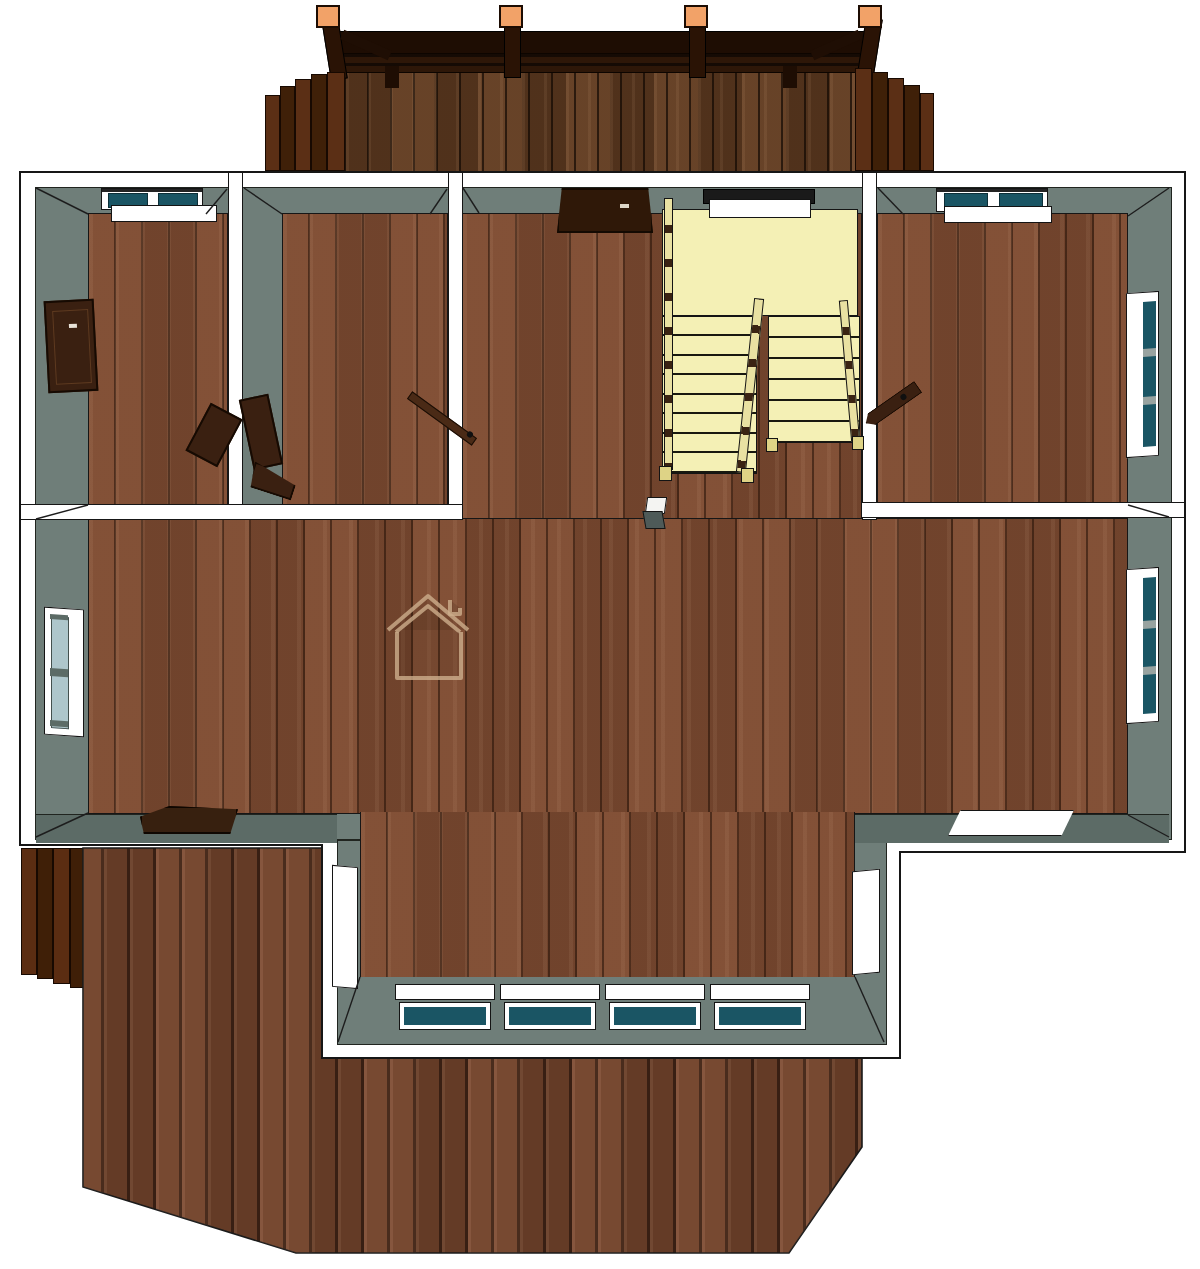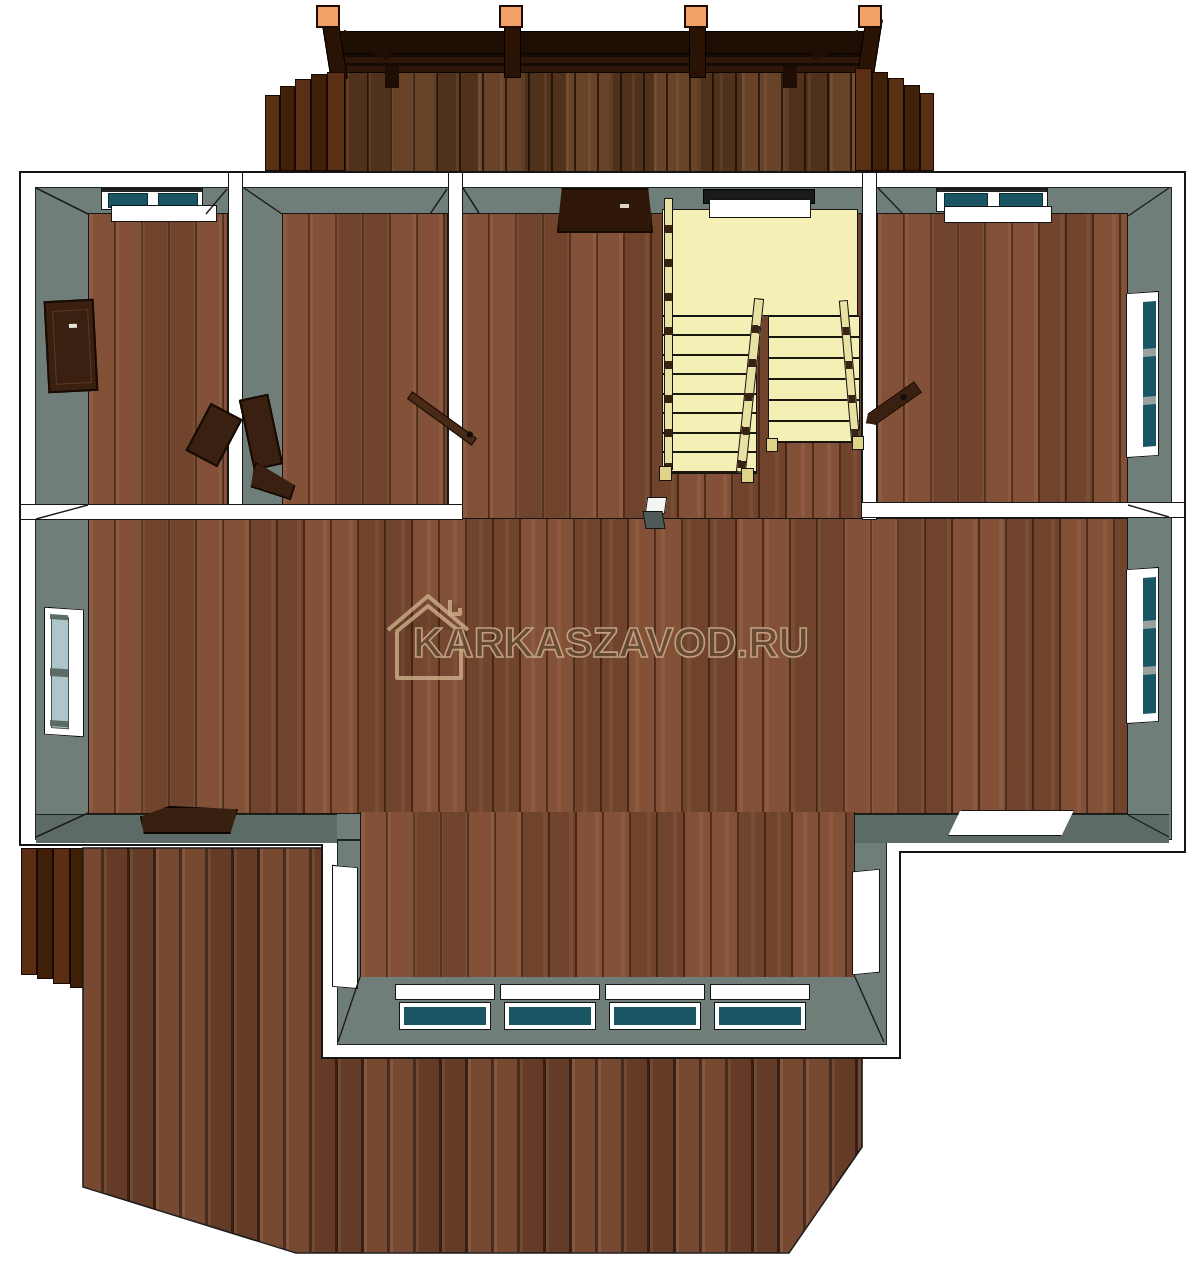--- a/index.html
+++ b/index.html
@@ -249,15 +249,14 @@
   </svg>
 
   <svg class="abs" style="left:380px;top:588px;" width="100" height="95" viewBox="0 0 100 95">
     <g stroke="rgba(205,174,140,0.8)" stroke-width="4" fill="rgba(59,33,16,0.18)" stroke-linejoin="round">
       <path d="M8,42 L48,8 L88,42"></path>
       <path d="M16,44 L48,18 L80,44"></path>
       <path d="M70,12 L70,26 L80,26 L80,20"></path>
       <path d="M17,44 L17,90 L81,90 L81,44"></path>
     </g>
   </svg>
-  <div class="abs wm-text" style="left:413px;top:622px;">KARKASZAVOD.RU</div>
 
 </div>
 
 </body></html>

